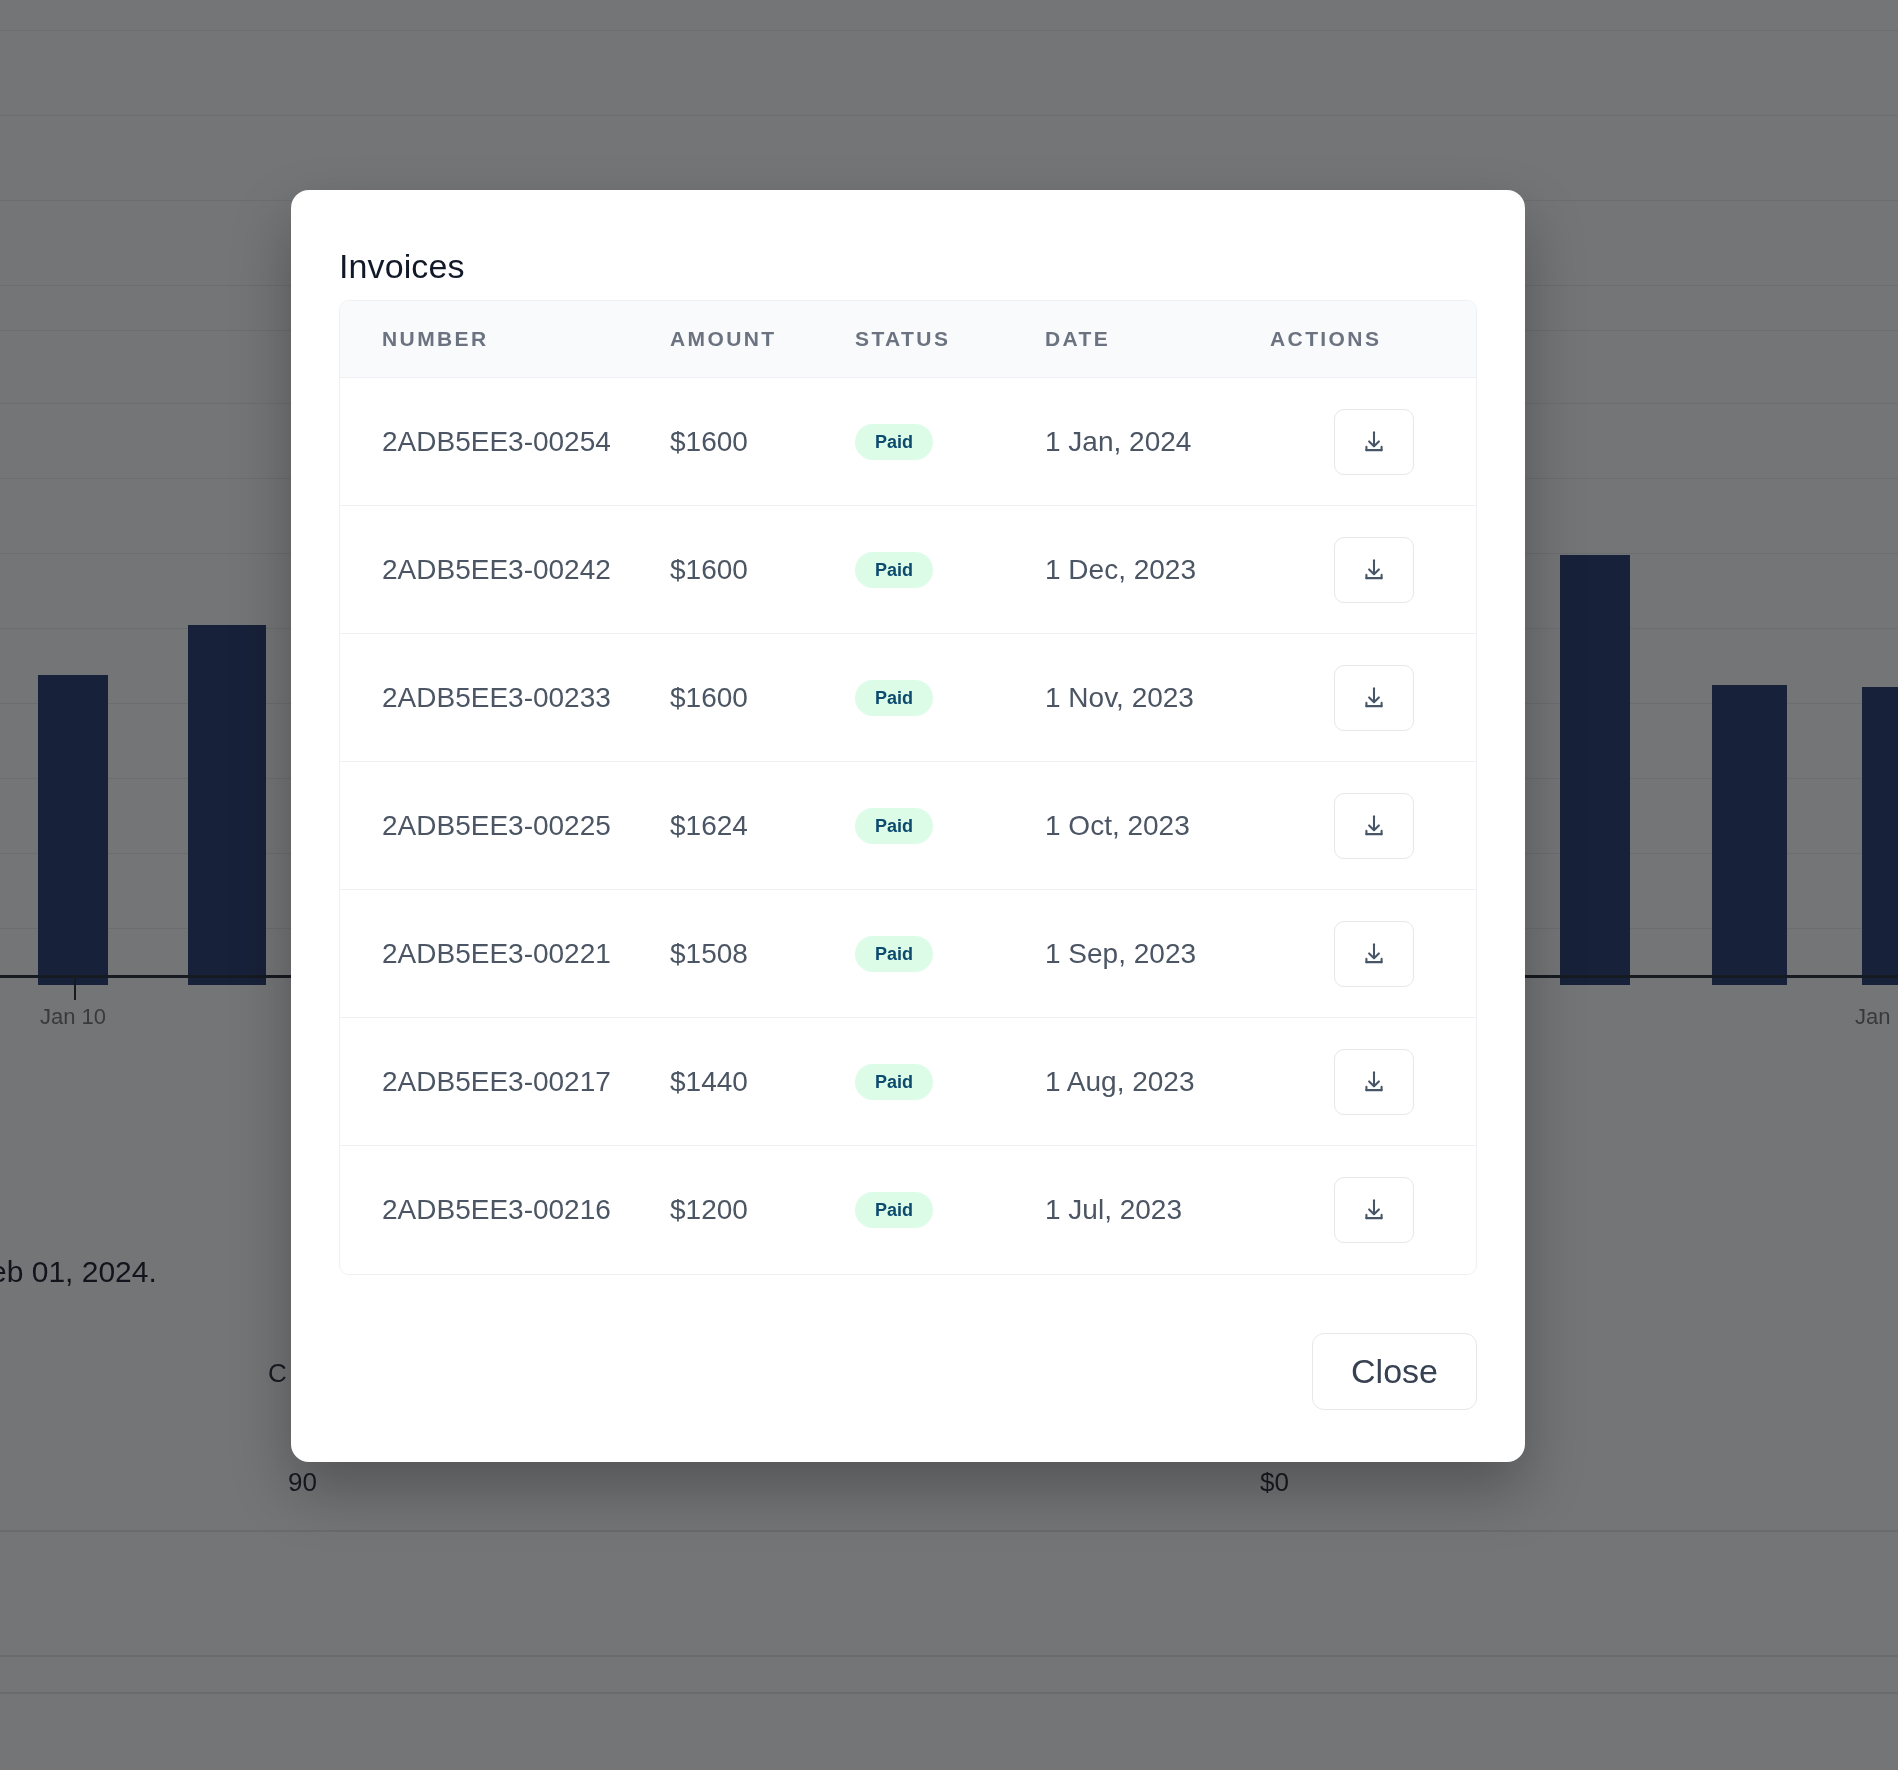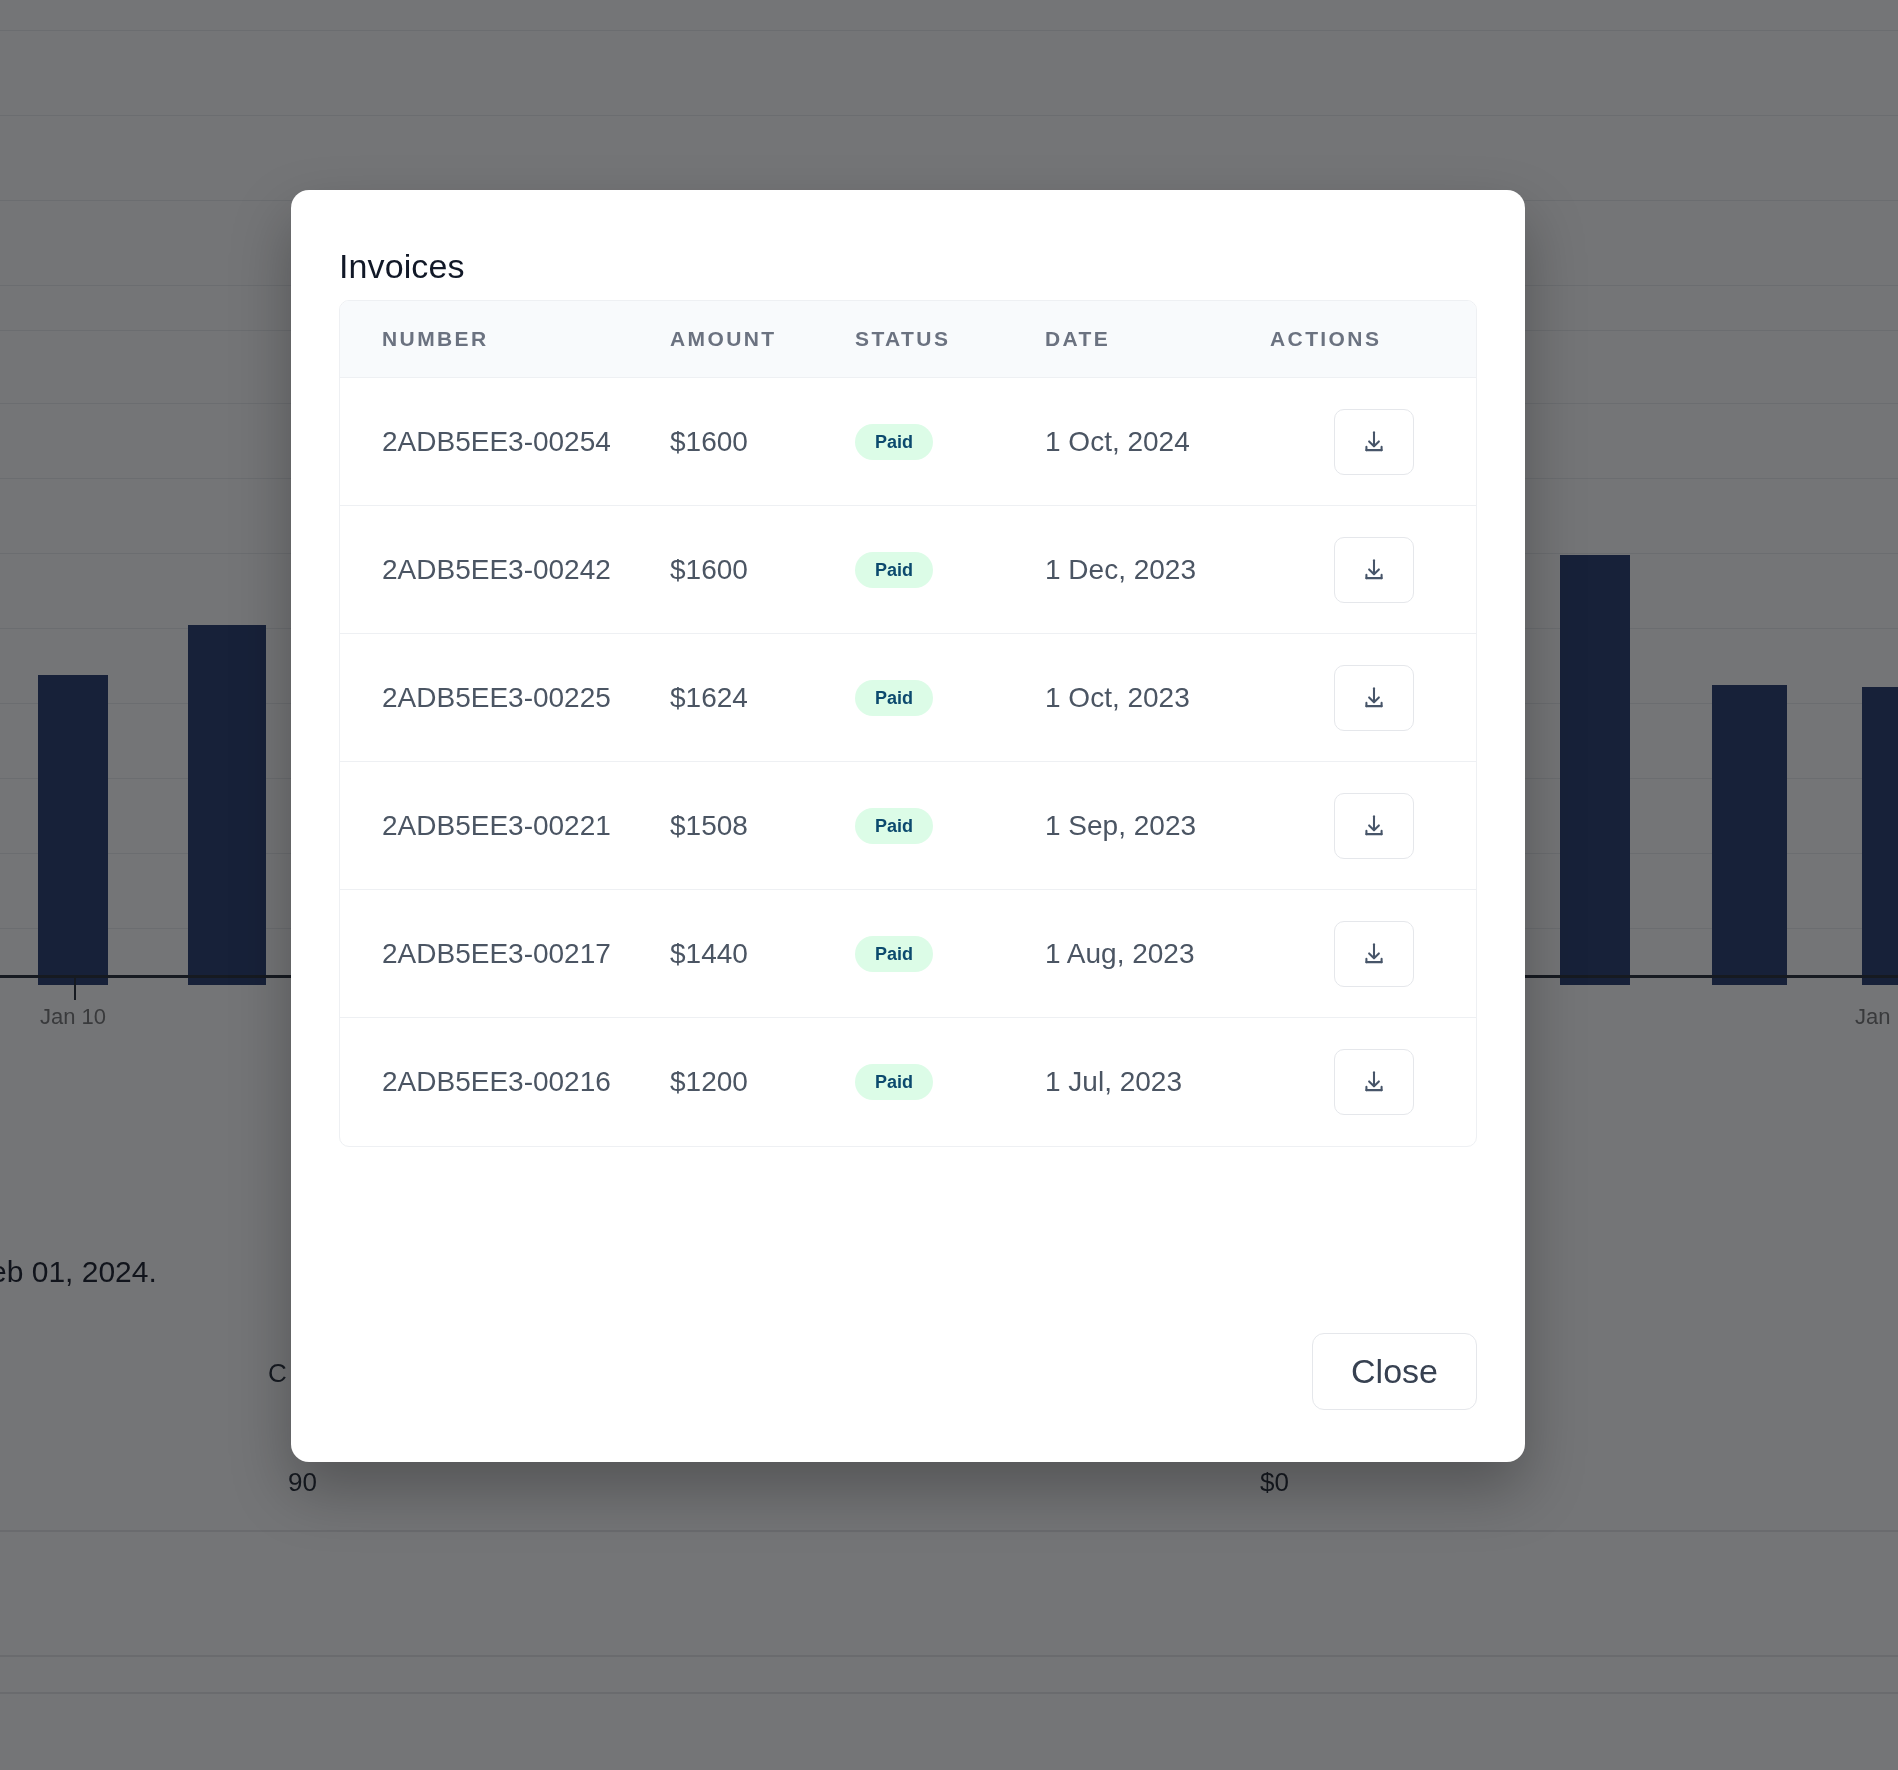--- a/index.html
+++ b/index.html
@@ -281,38 +281,55 @@
           <th class="col-status">STATUS</th>
           <th class="col-date">DATE</th>
           <th class="col-actions">ACTIONS</th>
         </tr>
       </thead>
       <tbody id="invoices-tbody">
           <tr>
             <td class="col-number">2ADB5EE3-00254</td>
             <td class="col-amount">$1600</td>
             <td class="col-status"><span class="badge-paid">Paid</span></td>
-            <td class="col-date">1 Oct, 2024</td>
+            <td class="col-date">1 Jan, 2024</td>
             <td class="col-actions"><button class="download-btn">
                 <span>
                   <svg width="26" height="26" viewBox="0 0 24 24" fill="none" stroke="#475569" stroke-width="1.9" stroke-linecap="round" stroke-linejoin="round">
                     <path d="M12 3v12"></path>
                     <path d="M7.5 11.5L12 16l4.5-4.5"></path>
                     <path d="M5 19.5h14"></path>
                     <path d="M5 16.5v3"></path>
                     <path d="M19 16.5v3"></path>
                   </svg>
                 </span>
               </button></td>
           </tr>
           <tr>
             <td class="col-number">2ADB5EE3-00242</td>
             <td class="col-amount">$1600</td>
             <td class="col-status"><span class="badge-paid">Paid</span></td>
             <td class="col-date">1 Dec, 2023</td>
+            <td class="col-actions"><button class="download-btn">
+                <span>
+                  <svg width="26" height="26" viewBox="0 0 24 24" fill="none" stroke="#475569" stroke-width="1.9" stroke-linecap="round" stroke-linejoin="round">
+                    <path d="M12 3v12"></path>
+                    <path d="M7.5 11.5L12 16l4.5-4.5"></path>
+                    <path d="M5 19.5h14"></path>
+                    <path d="M5 16.5v3"></path>
+                    <path d="M19 16.5v3"></path>
+                  </svg>
+                </span>
+              </button></td>
+          </tr>
+          <tr>
+            <td class="col-number">2ADB5EE3-00233</td>
+            <td class="col-amount">$1600</td>
+            <td class="col-status"><span class="badge-paid">Paid</span></td>
+            <td class="col-date">1 Nov, 2023</td>
             <td class="col-actions"><button class="download-btn">
                 <span>
                   <svg width="26" height="26" viewBox="0 0 24 24" fill="none" stroke="#475569" stroke-width="1.9" stroke-linecap="round" stroke-linejoin="round">
                     <path d="M12 3v12"></path>
                     <path d="M7.5 11.5L12 16l4.5-4.5"></path>
                     <path d="M5 19.5h14"></path>
                     <path d="M5 16.5v3"></path>
                     <path d="M19 16.5v3"></path>
                   </svg>
                 </span>

